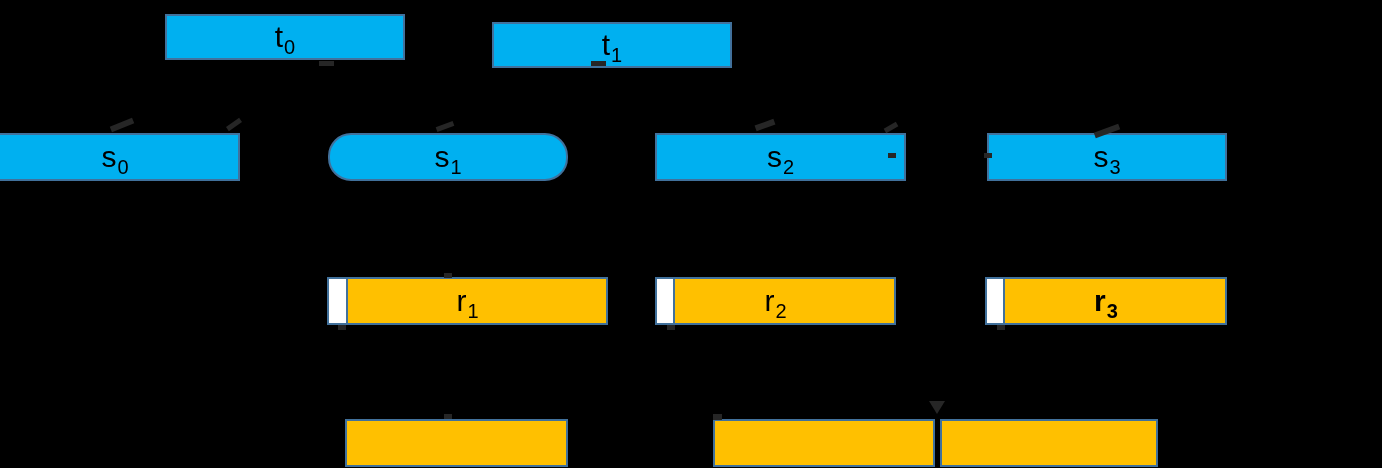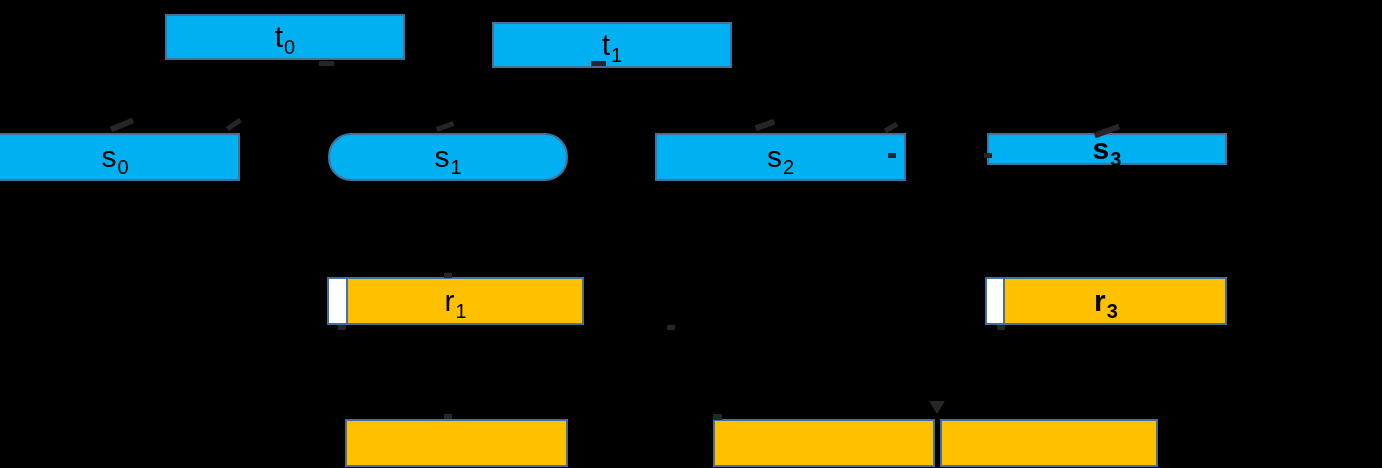--- a/index.html
+++ b/index.html
@@ -75,26 +75,30 @@
     </div>
     <div class="box blue" style="left: -10px; top: 133px; width: 250px; height: 48px;">
       <span class="label"><span>s</span><span class="sub">0</span></span>
     </div>
     <div class="box blue" style="left: 328px; top: 133px; width: 240px; height: 48px; border-radius: 23px;">
       <span class="label"><span>s</span><span class="sub">1</span></span>
     </div>
     <div class="box blue" style="left: 655px; top: 133px; width: 251px; height: 48px;">
       <span class="label"><span>s</span><span class="sub">2</span></span>
     </div>
-    <div class="box blue" style="left: 987px; top: 133px; width: 240px; height: 32px; font-weight: bold;">
+    <div class="box blue" style="left: 987px; top: 133px; width: 240px; height: 48px;">
       <span class="label"><span>s</span><span class="sub">3</span></span>
     </div>
-    <div class="box orange" style="left: 327px; top: 277px; width: 257px; height: 48px;">
+    <div class="box orange" style="left: 327px; top: 277px; width: 281px; height: 48px;">
       <div class="lead" style="width: 17px;"></div>
       <span class="label"><span>r</span><span class="sub">1</span></span>
+    </div>
+    <div class="box orange" style="left: 655px; top: 277px; width: 241px; height: 48px;">
+      <div class="lead" style="width: 16px;"></div>
+      <span class="label"><span>r</span><span class="sub">2</span></span>
     </div>
     <div class="box orange" style="left: 985px; top: 277px; width: 242px; height: 48px; font-weight: bold;">
       <div class="lead" style="width: 16px;"></div>
       <span class="label"><span>r</span><span class="sub">3</span></span>
     </div>
     <div class="box orange" style="left: 345px; top: 419px; width: 223px; height: 48px;"></div>
     <div class="box orange" style="left: 713px; top: 419px; width: 222px; height: 48px;"></div>
     <div class="box orange" style="left: 940px; top: 419px; width: 218px; height: 48px;"></div>
     <div class="frag bar" style="left: 319px; top: 61px; width: 15px; height: 5px;"></div>
     <div class="frag bar" style="left: 591px; top: 61px; width: 15px; height: 5px;"></div>

